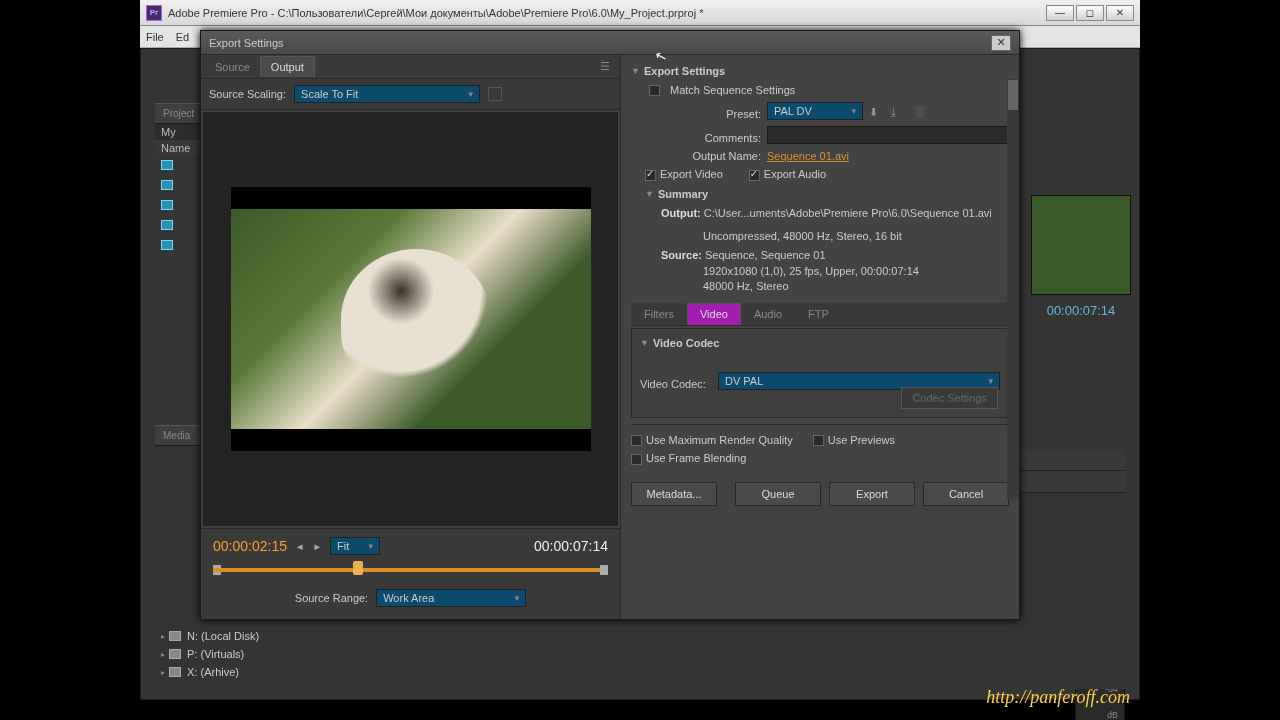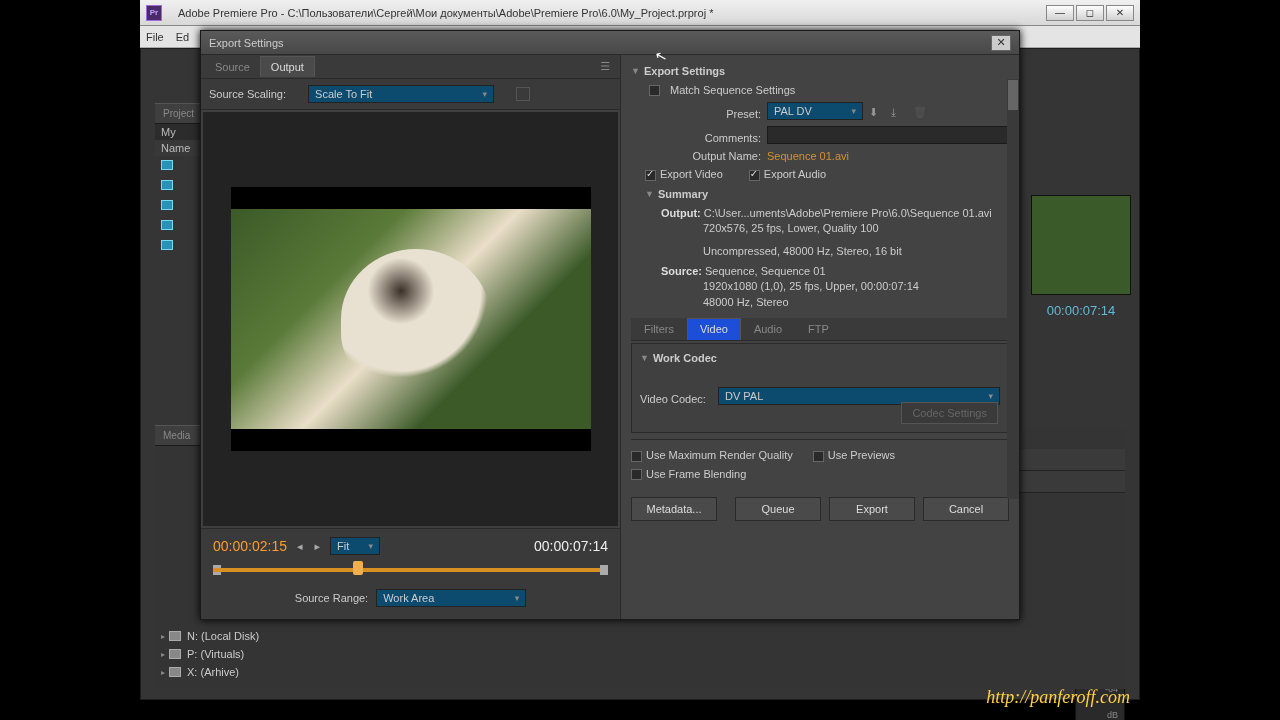--- a/index.html
+++ b/index.html
@@ -1,19 +1,19 @@
 <!DOCTYPE html>
 <html><head>
 <meta charset="utf-8">
 <style>
 *{box-sizing:border-box;margin:0;padding:0;font-family:"Segoe UI",Tahoma,sans-serif;font-size:11px;color:#ccc}
 body{width:1280px;height:720px;background:#000;overflow:hidden;position:relative}
 .app-win{position:absolute;left:140px;top:0;width:1000px;height:700px;background:#565656}
 .titlebar{height:26px;background:linear-gradient(#f0f0f0,#d8d8d8);display:flex;align-items:center;padding:0 6px;border-bottom:1px solid #888}
-.pp-logo{width:16px;height:16px;background:#4b2a6b;border:1px solid #a068d8;margin-right:16px;display:flex;align-items:center;justify-content:center;color:#c9a0ff;font-size:8px;font-weight:bold}
+.pp-logo{width:16px;height:16px;background:#4b2a6b;border:1px solid #a068d8;margin-right:6px;display:flex;align-items:center;justify-content:center;color:#c9a0ff;font-size:8px;font-weight:bold}
 .titlebar span{color:#333}
 .winbtns{margin-left:auto;display:flex;gap:2px}
 .winbtn{width:28px;height:16px;background:linear-gradient(#fdfdfd,#d2d2d2);border:1px solid #888;display:flex;align-items:center;justify-content:center;color:#333;font-size:10px;cursor:pointer}
 .menubar{height:22px;background:#e4e4e4;padding:0 6px;display:flex;align-items:center;color:#333;gap:12px;border-bottom:1px solid #aaa}
 .menubar span{color:#333}
 .workspace{background:#353535;height:calc(100% - 48px);position:relative;border:1px solid #1c1c1c}
 .panel-hdr{background:#3f3f3f;padding:4px 8px;font-size:10px;color:#888;border-top:1px solid #555;border-bottom:1px solid #1a1a1a}
 .proj-hdr{padding:2px 6px;background:#2c2c2c;color:#bbb}
 .seq-icon{width:12px;height:10px;display:inline-block;background:#2b90b5;border:1px solid #7bd8f0;margin-right:2px}
 .bg-right{position:absolute;right:8px;top:56px;width:100px;height:280px}
@@ -36,21 +36,21 @@
 .dlg{position:absolute;left:200px;top:30px;width:820px;height:590px;background:#4a4a4a;border:1px solid #1a1a1a;box-shadow:0 0 8px #000}
 .dlg-title{height:24px;background:linear-gradient(#5a5a5a,#484848);display:flex;align-items:center;padding:0 8px;border-bottom:1px solid #2a2a2a}
 .dlg-close{margin-left:auto;width:20px;height:16px;background:#ccc;border:1px solid #666;color:#333;text-align:center;line-height:12px;cursor:pointer}
 .dlg-body{display:flex;height:calc(100% - 24px)}
 .dlg-left{width:420px;background:#3f3f3f;border-right:1px solid #2a2a2a;display:flex;flex-direction:column}
 .dlg-right{flex:1;background:#434343;display:flex;flex-direction:column;padding:6px 10px 10px 10px;position:relative}
 .tabs{display:flex;height:24px;border-bottom:1px solid #2a2a2a;align-items:center;padding:0 4px;background:#3a3a3a}
 .tab{padding:4px 10px;color:#888;cursor:pointer}
 .tab.active{color:#ddd;background:#4a4a4a;border:1px solid #555;border-bottom:none}
 .tab-tools{margin-left:auto;color:#888;padding:2px 6px}
-.scaling-row{display:flex;align-items:center;padding:6px 8px;gap:22px;border-bottom:1px solid #2a2a2a;background:#3a3a3a}
+.scaling-row{display:flex;align-items:center;padding:6px 8px;gap:8px;border-bottom:1px solid #2a2a2a;background:#3a3a3a}
 .dd{background:#0c4a6e;border:1px solid #222;padding:2px 6px;display:flex;align-items:center;justify-content:space-between;color:#ccc;cursor:pointer}
 .dd::after{content:'▾';color:#888;font-size:9px;margin-left:6px}
 .preview-area{flex:1;background:#232323;display:flex;align-items:center;justify-content:center;margin:2px}
 .preview-frame{width:360px;height:264px;background:#000;display:flex;align-items:center;justify-content:center}
 .preview-img{width:360px;height:220px;background:linear-gradient(135deg,#3b5a28 0%,#5a7a38 30%,#eadec8 50%,#3b5a28 70%);position:relative;overflow:hidden}
 .preview-img::after{content:'';position:absolute;left:110px;top:40px;width:150px;height:140px;background:radial-gradient(circle at 40% 30%,#3b3028 0%,#e8e0d0 25%,#e8e0d0 60%,transparent 65%);border-radius:50% 50% 40% 40%}
 .transport{padding:8px 12px;background:#3a3a3a;border-top:1px solid #2a2a2a}
 .tp-row1{display:flex;align-items:center;gap:8px}
 .tc-orange{color:#ff9c2a;font-size:14px;font-weight:500}
 .tc-white{color:#eee;font-size:14px;margin-left:auto}
@@ -61,27 +61,27 @@
 .slider-thumb{position:absolute;top:0;width:10px;height:14px;background:#f0b050;left:140px;border-radius:2px}
 .slider-end{position:absolute;top:4px;width:8px;height:10px;background:#aaa}
 .sr-row{display:flex;align-items:center;gap:8px;padding:4px 0;justify-content:center}
 
 .sect-hdr{display:flex;align-items:center;gap:4px;padding:4px 0;font-weight:bold}
 .tw{color:#888;font-size:9px}
 .frow{display:flex;align-items:flex-end;padding:3px 0;gap:6px}
 .flbl{width:130px;text-align:right;color:#ccc}
 .cb{width:11px;height:11px;background:#2a2a2a;border:1px solid #666;display:inline-block;margin-right:4px;vertical-align:middle;position:relative}
 .cb.checked::after{content:'✓';position:absolute;left:0;top:-3px;color:#ddd;font-size:10px}
-.link{color:#d89030;cursor:pointer}
+.link{color:#d89030;text-decoration:underline;cursor:pointer}
 .picon{width:16px;height:14px;display:inline-block;color:#999;cursor:pointer}
 .summary{padding:2px 0 2px 18px;font-size:10px;line-height:1.4}
 .summary b{color:#ddd;font-weight:bold}
 .tabs2{display:flex;border-bottom:1px solid #2a2a2a;margin-top:6px;background:#3a3a3a}
 .tab2{padding:4px 12px;color:#888;border:1px solid transparent;cursor:pointer}
-.tab2.active{background:#1d4ed8;border:1px solid #555;border-bottom:none;color:#ddd}
+.tab2.active{background:#a21caf;border:1px solid #555;border-bottom:none;color:#ddd}
 .codec-box{border:1px solid #2a2a2a;padding:8px;margin-top:2px;background:#404040;height:90px;position:relative}
 .codec-btn{position:absolute;right:10px;bottom:8px;padding:4px 10px;background:#3a3a3a;border:1px solid #555;color:#666}
 .opts{padding:6px 0;border-top:1px solid #2a2a2a;margin-top:6px}
 .btn-row{display:flex;gap:8px;padding-top:8px;justify-content:space-between}
 .btn{padding:5px 0;width:86px;text-align:center;background:#4a4a4a;border:1px solid #2a2a2a;color:#ddd;cursor:pointer}
 .scrollbar-r{position:absolute;right:0;top:24px;bottom:120px;width:12px;background:#3a3a3a}
 .sb-thumb{width:10px;height:30px;background:#666;margin:1px}
 .watermark{position:absolute;right:150px;bottom:12px;color:#ffd040;font-size:18px;font-style:italic;font-family:Georgia,serif}
 .cursor{position:absolute;left:655px;top:48px;font-size:14px;color:#fff;transform:rotate(-15deg)}
 .input-num{background:#286890;border:1px solid #4aa0d0;color:#fff;padding:1px 4px;width:40px}
@@ -254,37 +254,36 @@
       <div class="frow" style="padding-left:14px;gap:26px">
         <span><span class="cb checked"></span><span>Export Video</span></span>
         <span><span class="cb checked"></span><span>Export Audio</span></span>
       </div>
       <div class="sect-hdr" style="padding-left:14px">
           <span class="tw">▼</span>
           <span>Summary</span>
         </div>
       <div class="summary" style="padding-left:30px">
         <div><b>Output:</b> <span>C:\User...uments\Adobe\Premiere Pro\6.0\Sequence 01.avi</span></div>
-        <div style="padding-left:42px">720x576, 25 fps, Lower, Quality 100</div>
         <div style="padding-left:42px;margin-top:8px">Uncompressed, 48000 Hz, Stereo, 16 bit</div>
         <div style="margin-top:4px"><b>Source:</b> <span>Sequence, Sequence 01</span></div>
         <div style="padding-left:42px">1920x1080 (1,0), 25 fps, Upper, 00:00:07:14</div>
         <div style="padding-left:42px">48000 Hz, Stereo</div>
       </div>
 
       <div class="tabs2">
         <div class="tab2">Filters</div>
         <div class="tab2 active">Video</div>
         <div class="tab2">Audio</div>
         <div class="tab2">FTP</div>
       </div>
       <div class="codec-box">
         <div class="sect-hdr" style="padding:0">
             <span class="tw">▼</span>
-            <span>Work Codec</span>
+            <span>Video Codec</span>
           </div>
         <div class="frow" style="margin-top:20px">
             <span style="width:72px">Video Codec:</span>
           <div class="dd" style="flex:1">
               <span>DV PAL</span>
             </div>
         </div>
         <div class="codec-btn">Codec Settings</div>
       </div>
 

